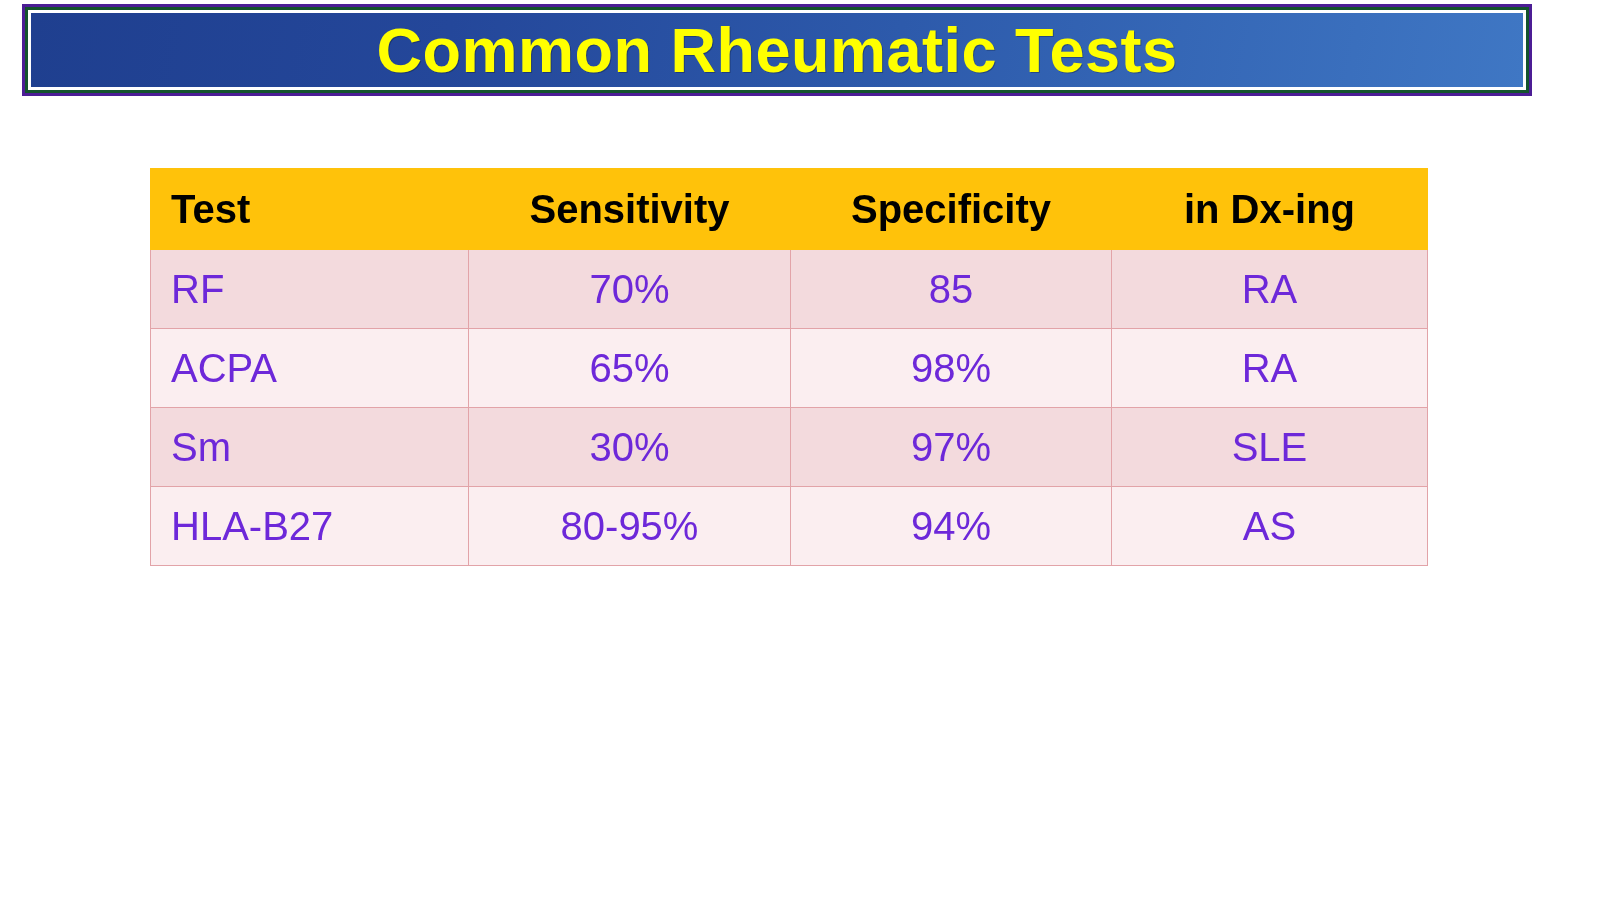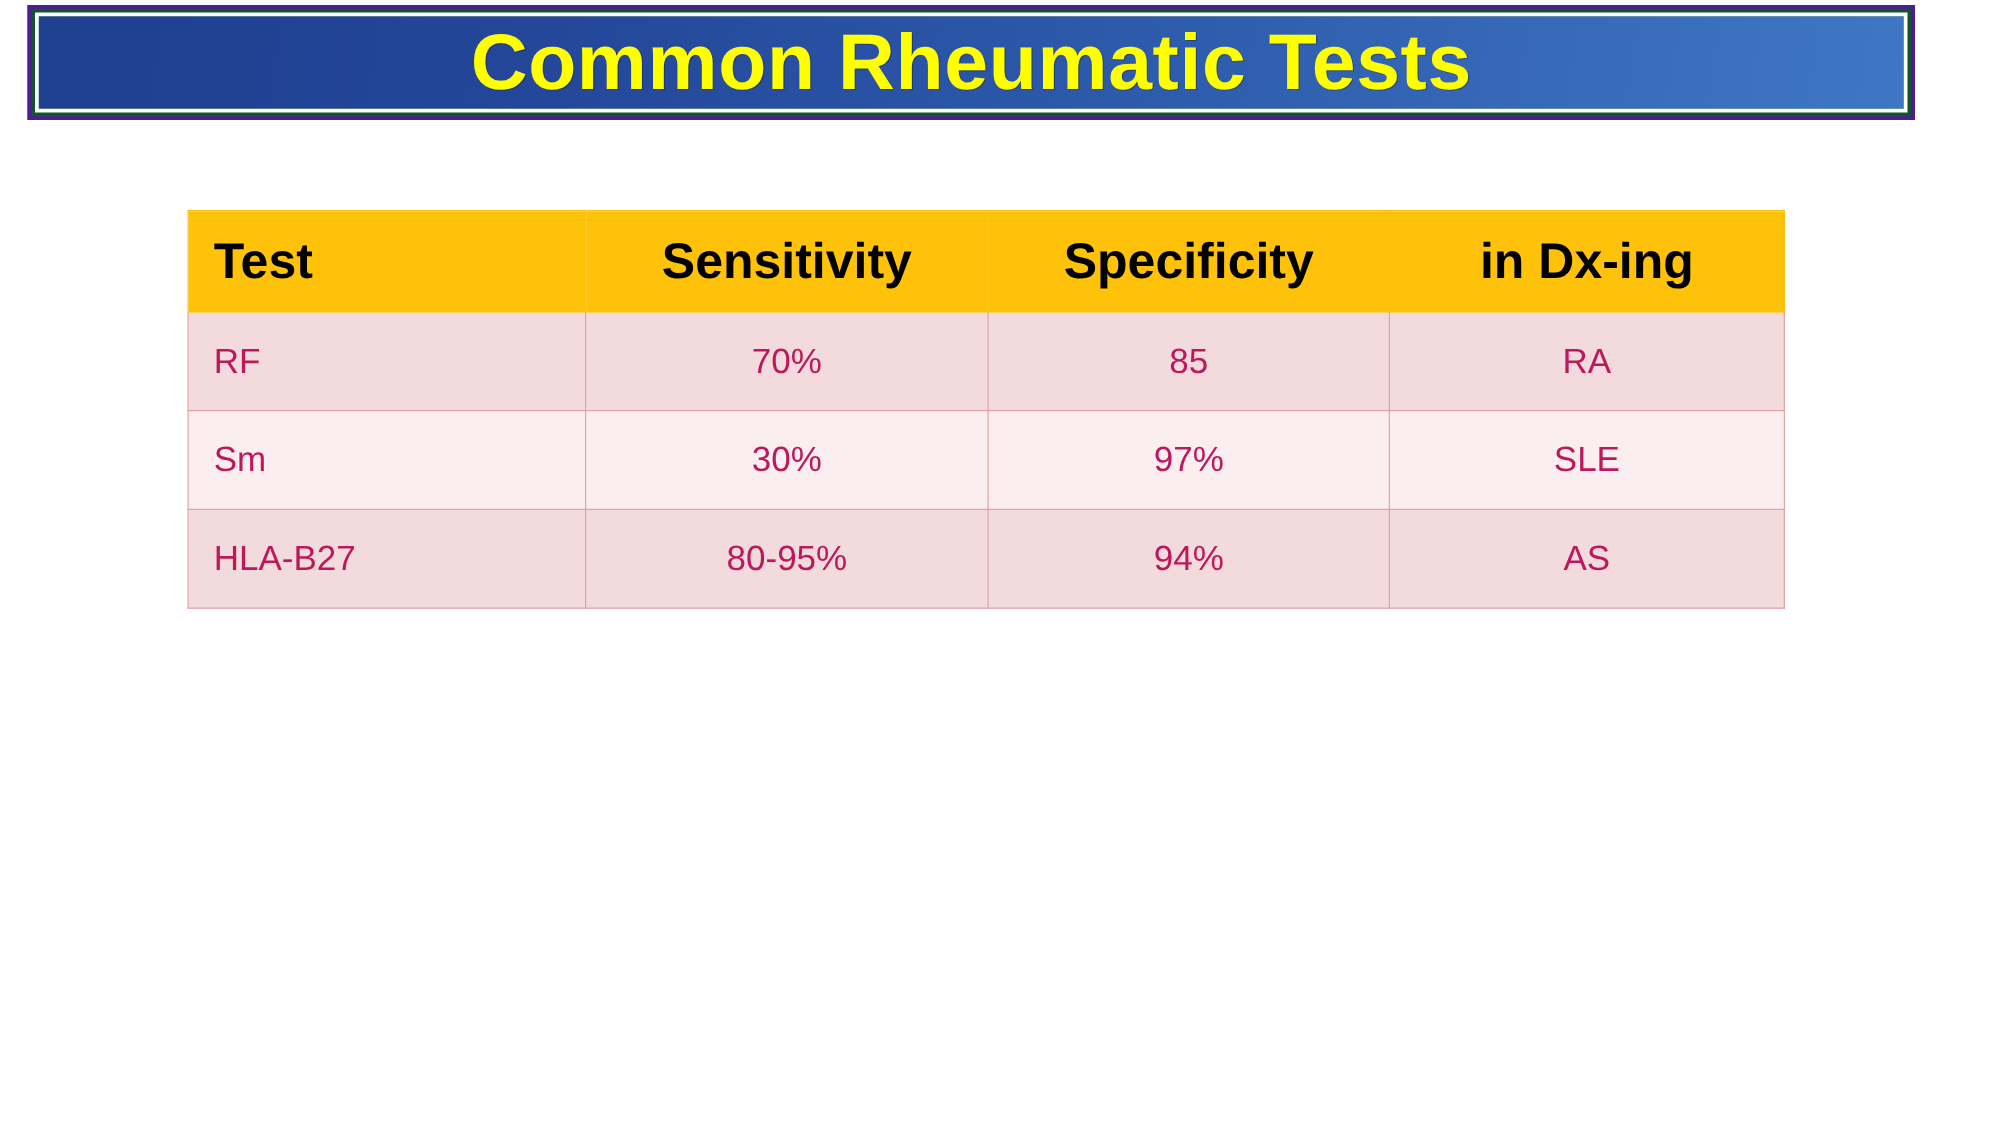--- a/index.html
+++ b/index.html
@@ -78,22 +78,22 @@
     border: 1px solid #ffc20a;
     text-align: center;
     white-space: nowrap;
   }
   table.rheum thead th.left {
     text-align: left;
     padding-left: 20px;
   }
 
   table.rheum tbody td {
-    font-size: 28px;
-    color: #be185d;
+    font-size: 40px;
+    color: #6d28d9;
     height: 78px;
     padding: 0 32px;
     text-align: center;
     border: 1px solid #e2a3a8;
     white-space: nowrap;
   }
   table.rheum tbody td.left {
     text-align: left;
     padding-left: 20px;
   }
@@ -128,20 +128,26 @@
         </tr>
       </thead>
       <tbody>
         <tr>
           <td class="left">RF</td>
           <td>70%</td>
           <td>85</td>
           <td>RA</td>
         </tr>
         <tr>
+          <td class="left">ACPA</td>
+          <td>65%</td>
+          <td>98%</td>
+          <td>RA</td>
+        </tr>
+        <tr>
           <td class="left">Sm</td>
           <td>30%</td>
           <td>97%</td>
           <td>SLE</td>
         </tr>
         <tr>
           <td class="left">HLA-B27</td>
           <td>80-95%</td>
           <td>94%</td>
           <td>AS</td>

